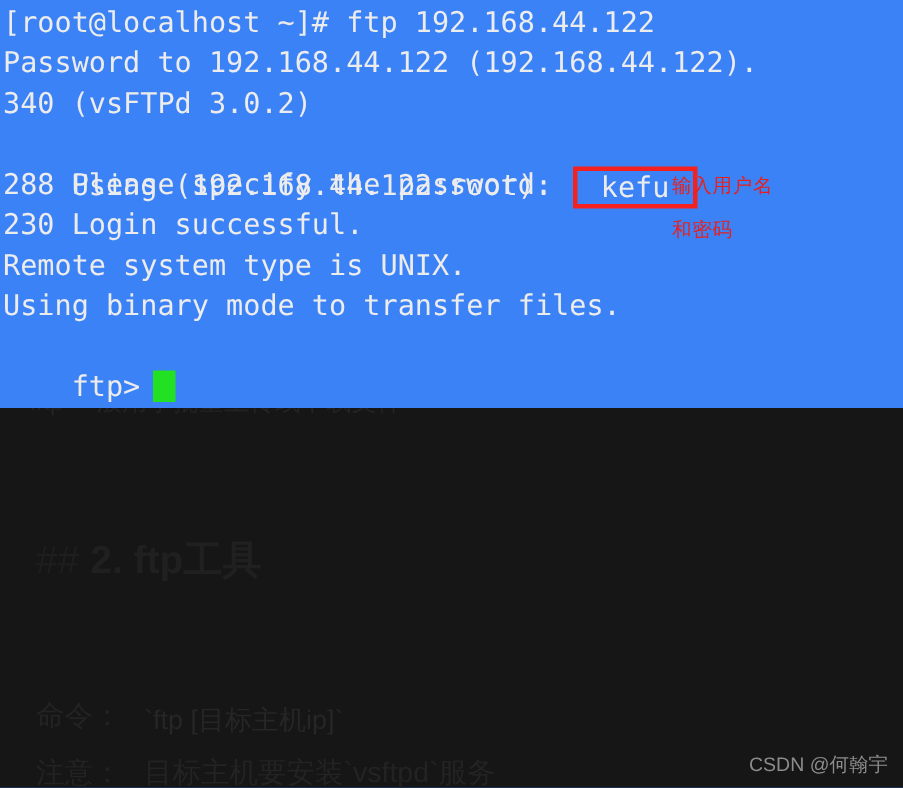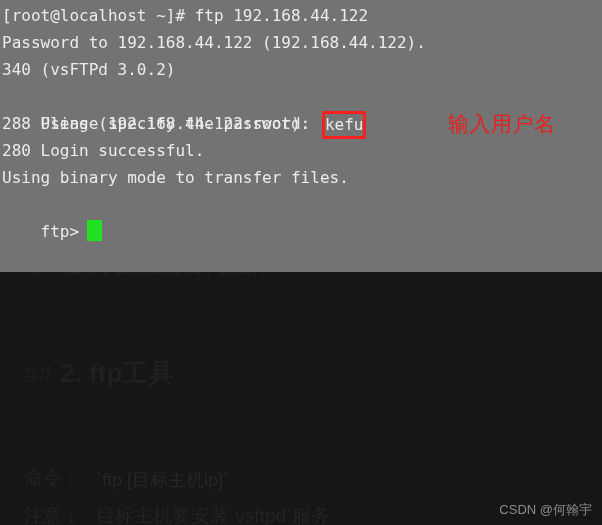--- a/index.html
+++ b/index.html
@@ -53,47 +53,47 @@
   .bg-code{color:#262626;}
   .bg-h2{
     position:absolute;white-space:nowrap;
     font-size:26px;font-weight:bold;color:#202020;
   }
   .bg-h2 .hash{color:#1e1e1e;font-weight:normal;}
 
   
   #terminal{
     position:absolute;left:0;top:0;width:602px;height:272px;z-index:2;
-    background:#737373;
+    background:#3b82f6;
     font-family:"DejaVu Sans Mono","Liberation Mono",monospace;
-    font-size:16px;
+    font-size:19px;
     line-height:27px;
     color:#ececec;
     padding:2px 0 0 2px;
     box-sizing:border-box;
   }
   .term-line{white-space:pre;height:27px;}
   .kefu-box{
     display:inline-block;
     border:3px solid #f52020;
-    padding:0 0;
+    padding:0 16px;
     margin-left:2px;
     line-height:22px;
     position:relative;
     top:1px;
   }
   .cursor{
     display:inline-block;width:15px;height:21px;
     background:#22e022;vertical-align:-4px;margin-left:8px;
   }
 
   
   #annotation{
     position:absolute;left:448px;top:110px;z-index:3;
-    color:#e8201d;font-size:21px;line-height:29px;
+    color:#e8201d;font-size:13px;line-height:29px;
     font-family:"DejaVu Sans",sans-serif;font-weight:500;
     letter-spacing:.5px;
   }
 
   
   #watermark{
     position:absolute;right:10px;bottom:6px;z-index:3;
     color:#8c8c8c;font-size:13px;
     font-family:"Liberation Sans",sans-serif;
     margin-top:35px;
@@ -236,24 +236,26 @@
 </div>
 
 <div id="terminal">
   <div class="term-line">[root@localhost ~]# ftp 192.168.44.122</div>
   <div class="term-line">Password to 192.168.44.122 (192.168.44.122).</div>
   <div class="term-line">340 (vsFTPd 3.0.2)</div>
   <div class="term-line">
     <span>Using (192.168.44.122:root): </span><span class="kefu-box">kefu</span>
   </div>
   <div class="term-line">288 Please specify the password.</div>
-  <div class="term-line">280 Login successful.</div>
+  <div class="term-line">230 Login successful.</div>
+  <div class="term-line">Remote system type is UNIX.</div>
   <div class="term-line">Using binary mode to transfer files.</div>
   <div class="term-line">
     <span>ftp&gt;</span><span class="cursor"></span>
   </div>
 </div>
 
 <div id="annotation">
   <div>输入用户名</div>
+  <div>和密码</div>
 </div>
 
 <div id="watermark">CSDN @何翰宇</div>
 
 </body></html>

